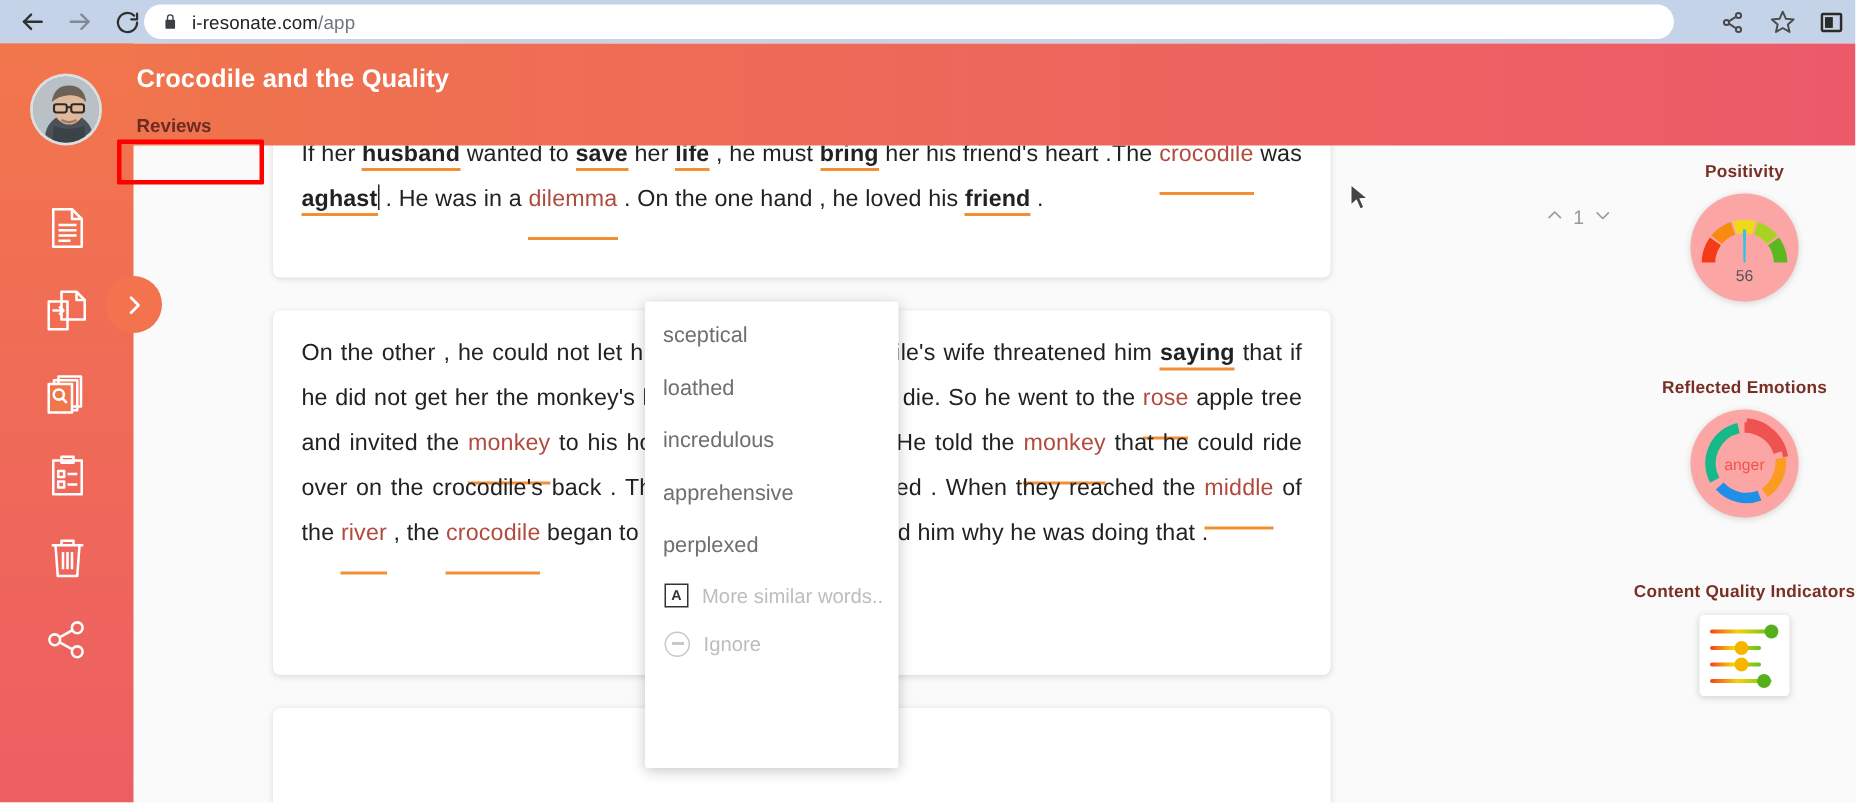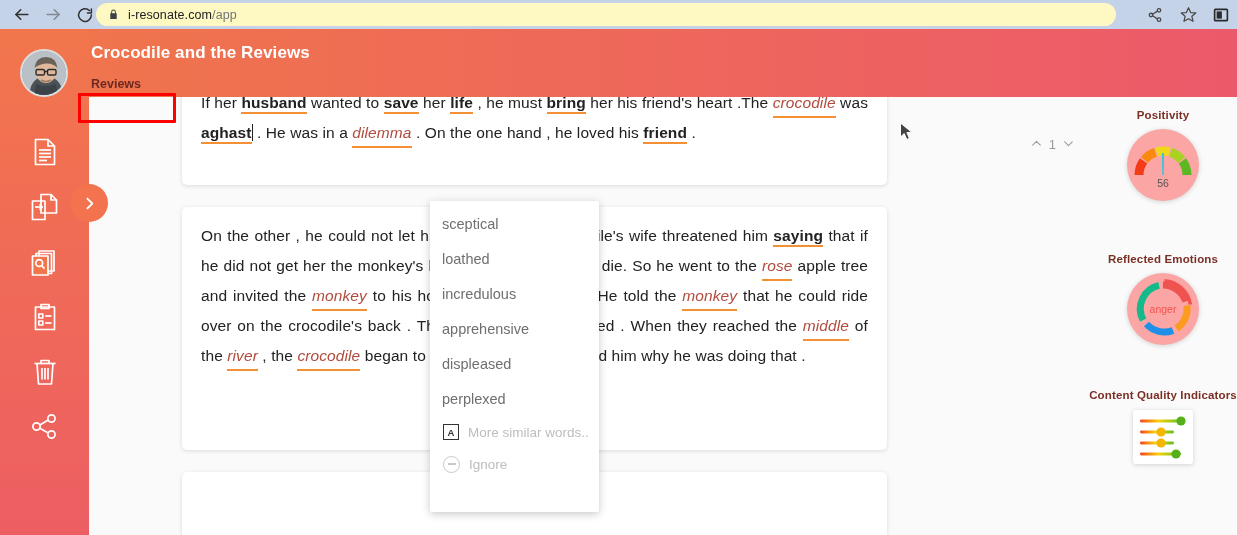--- a/index.html
+++ b/index.html
@@ -20,21 +20,21 @@
   .nav-btns { display: flex; align-items: center; gap: 2px; padding-left: 6px; }
   .nav-btn {
     width: 30px; height: 26px; display: flex; align-items: center; justify-content: center;
     color: #303030;
   }
   .nav-btn svg { display: block; }
   .nav-btn.disabled { opacity: 0.45; }
   .omnibox {
     position: absolute; left: 96px; top: 3px;
     width: 1020px; height: 23px;
-    background: #fef9c3; border-radius: 12px;
+    background: #ffffff; border-radius: 12px;
     display: flex; align-items: center; padding-left: 12px;
   }
   .lock-ic { margin-right: 9px; display: flex; }
   .url-txt { font-size: 12.5px; color: #202124; letter-spacing: 0.1px; white-space: nowrap; }
   .url-txt .path { color: #70757a; }
   .tool-icons { position: absolute; right: 6px; top: 0; height: 29px; display: flex; align-items: center; gap: 13px; }
   .tool-ic { display: flex; align-items: center; justify-content: center; width: 20px; height: 20px; color: #4a4a4a; }
 
   
   .page {
@@ -118,21 +118,21 @@
 
   .para {
     font-size: 15.5px; line-height: 30px; color: #222222;
     padding: 0 19px;
     text-align: justify;
     letter-spacing: 0.1px;
   }
   #card1 .para { padding-top: 3px; }
   #card2 .para { padding-top: 14px; }
   .u { border-bottom: 2.5px solid #f39035; padding-bottom: 1px; font-weight: bold; }
-  .u-red { color: #b14b3e; border-bottom: 2.5px solid #f39035; padding-bottom: 5px; font-style: italic; }
+  .u-red { color: #b14b3e; border-bottom: 2.5px solid #f39035; padding-bottom: 17px; }
   .caret {
     display: inline-block; width: 1px; height: 17px;
     background: #222; vertical-align: -3px; margin: 0 0px;
   }
   .nav-count {
     position: absolute; right: 14px; top: 40px;
     font-size: 13px; color: #9a9a9a;
     display: flex; align-items: center; gap: 6px;
     z-index: 12;
   }
@@ -262,21 +262,21 @@
     <div class="app-header">
       <div class="logo">
         <svg width="40" height="40" viewBox="0 0 48 48" fill="none" stroke="#ffffff" stroke-width="2.6" stroke-linecap="round" stroke-linejoin="round">
           <path d="M8 8 H36 A4 4 0 0 1 40 12 V26 A4 4 0 0 1 36 30 H22 L12 40 V30 H8 A0 0 0 0 1 8 30 Z" fill="none"></path>
           <path d="M8 8 V40" stroke="#ffffff"></path>
           <circle cx="19" cy="19" r="1.6" fill="#ffffff" stroke="none"></circle>
           <circle cx="26" cy="19" r="1.6" fill="#ffffff" stroke="none"></circle>
           <circle cx="33" cy="19" r="1.6" fill="#ffffff" stroke="none"></circle>
         </svg>
       </div>
-      <div class="doc-title">Crocodile and the Reviews</div>
+      <div class="doc-title">Crocodile and the Quality</div>
       <div class="tabs">
         <div class="tab active">Reviews</div>
       </div>
     </div>
     <div class="tab-highlight"></div>
 
     <div class="sidebar">
       <div class="avatar">
         <svg width="48" height="48" viewBox="0 0 48 48">
           <rect width="48" height="48" fill="#b9c0c6"></rect>
@@ -383,21 +383,20 @@
       </div>
 
       <div class="card" id="card3"></div>
     </div>
 
     <div class="dropdown">
       <div class="dd-item">sceptical</div>
       <div class="dd-item">loathed</div>
       <div class="dd-item">incredulous</div>
       <div class="dd-item">apprehensive</div>
-      <div class="dd-item">displeased</div>
       <div class="dd-item">perplexed</div>
       <div class="dd-item sub">
         <span class="dd-icon-box">A</span>
         <span>More similar words..</span>
       </div>
       <div class="dd-item sub">
         <span class="dd-icon-circ">
             <i></i>
           </span>
         <span>Ignore</span>

